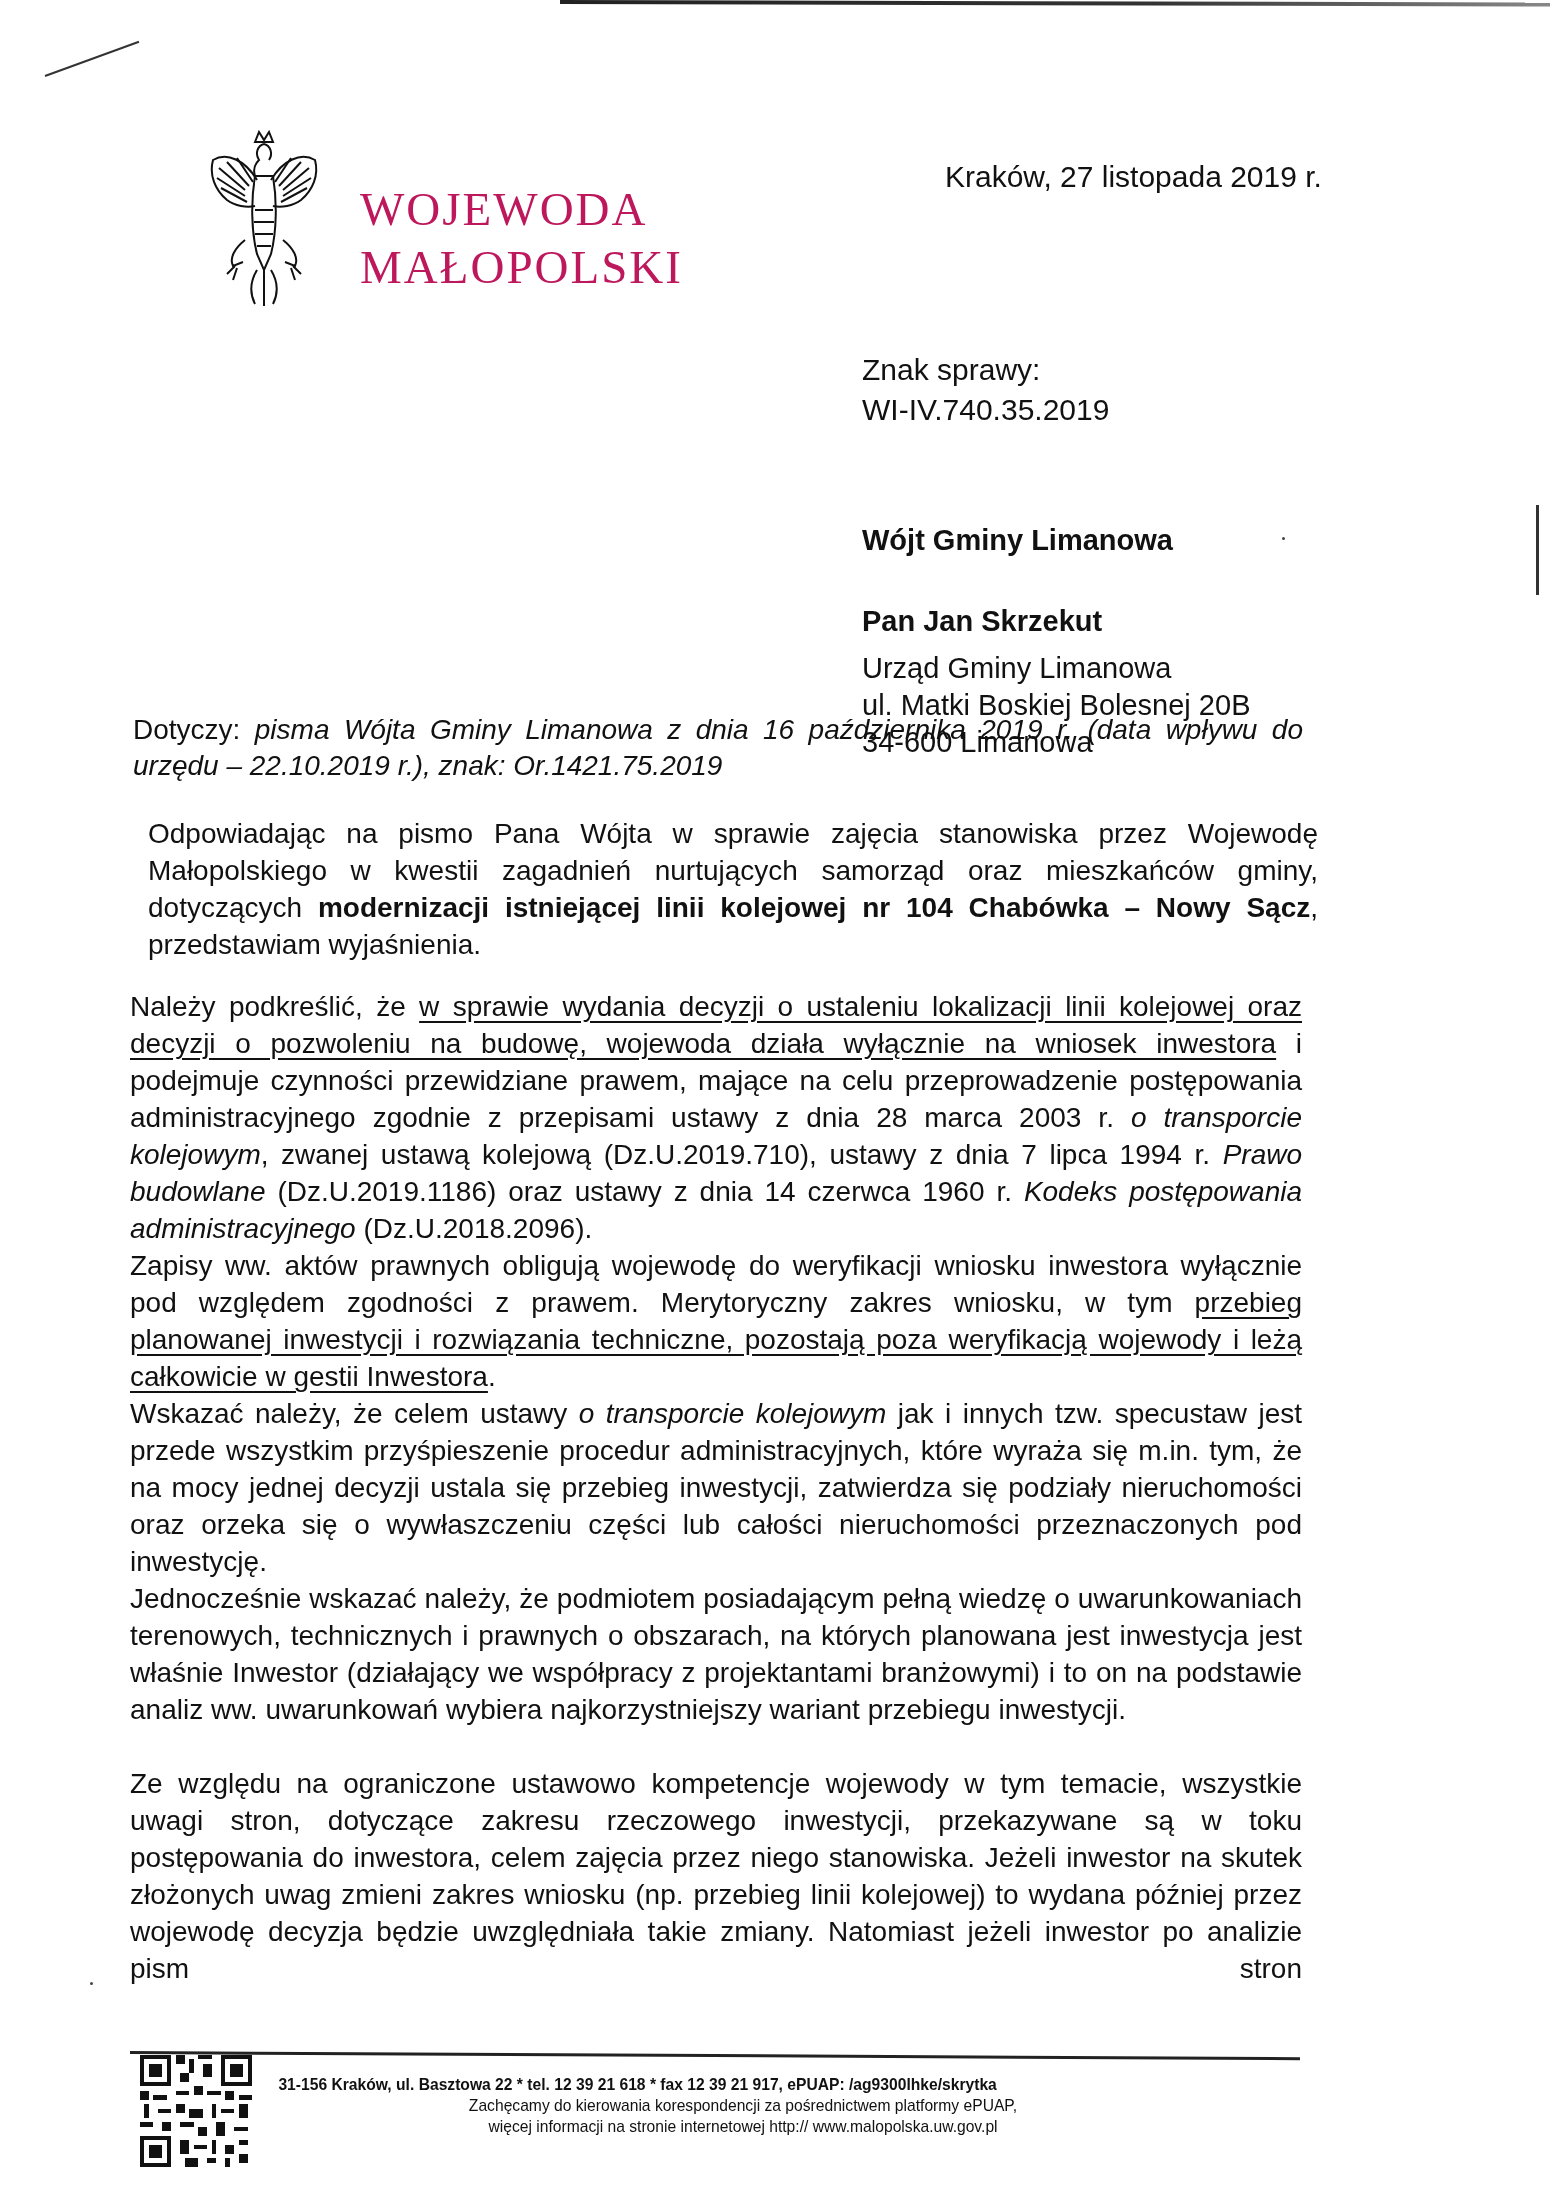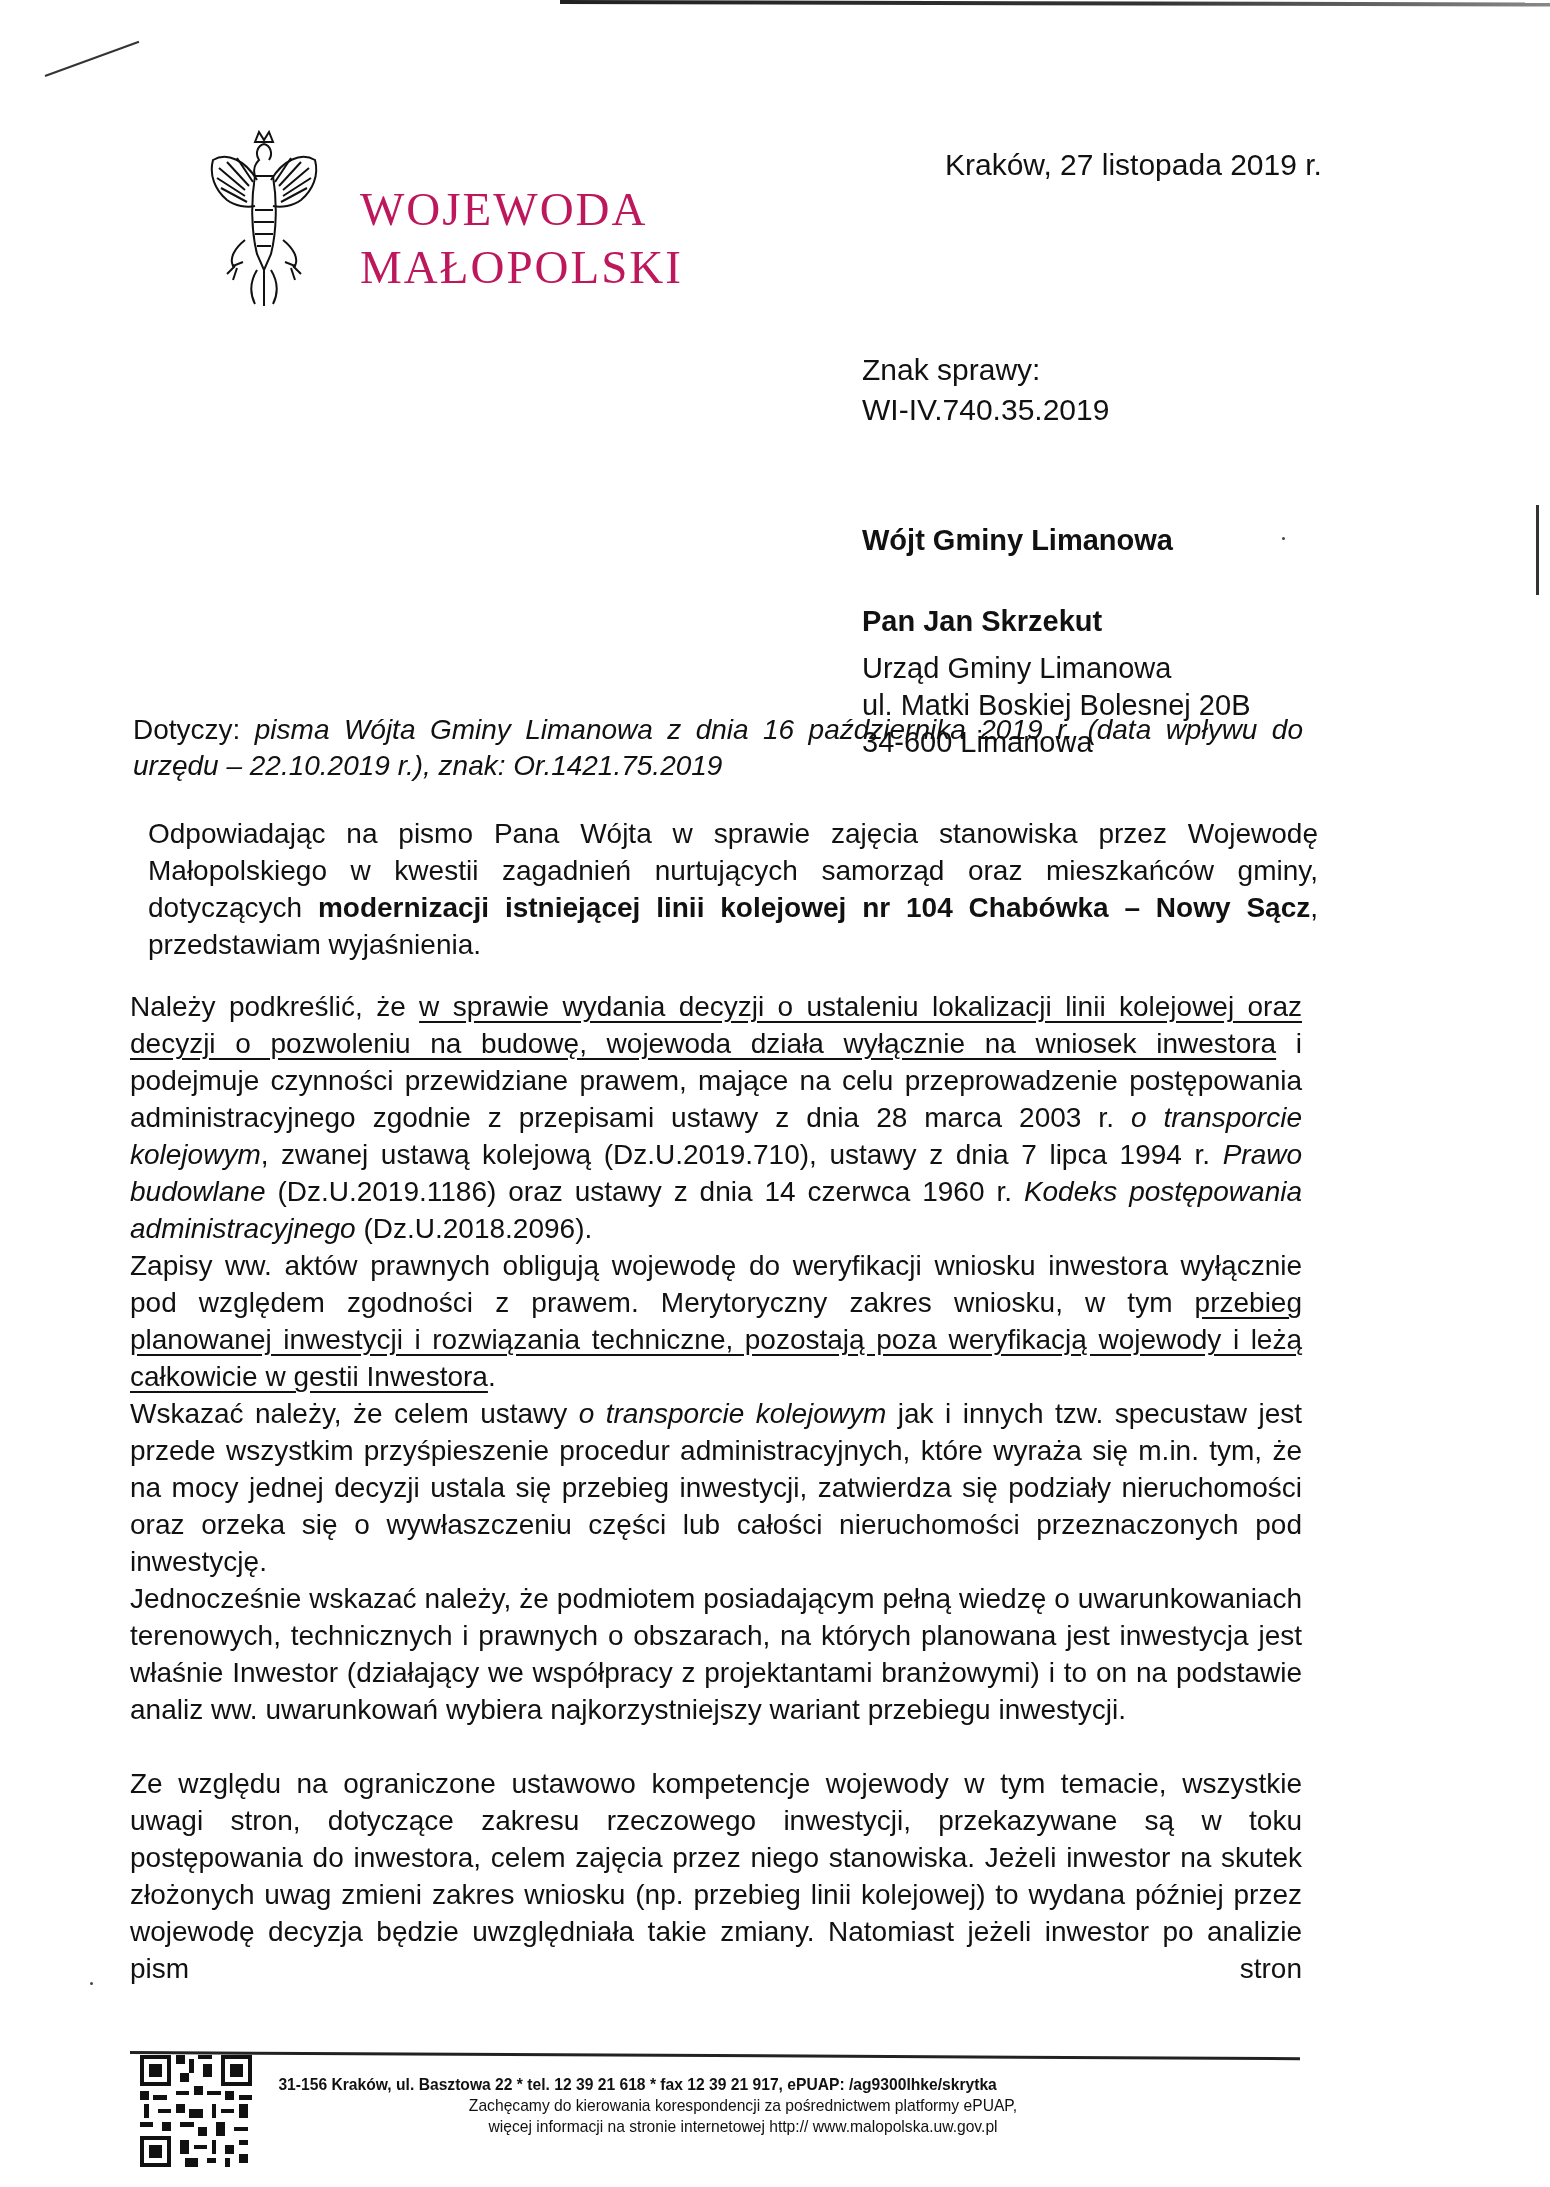--- a/index.html
+++ b/index.html
@@ -2,21 +2,21 @@
 <html><head>
 <meta charset="utf-8">
 <style>
   html, body { margin:0; padding:0; background:#ffffff; }
   body { width:1550px; height:2187px; position:relative; overflow:hidden; color:#111; font-family:"Liberation Sans", sans-serif; }
   .abs { position:absolute; }
   .topline { left:560px; top:0; width:990px; height:4px; background:linear-gradient(90deg,#222 0%,#333 60%,#888 100%); transform:rotate(0.15deg); transform-origin:left top; }
   .pen-mark { left:45px; top:75px; width:100px; height:2px; background:#333; transform:rotate(-20deg); transform-origin:left center; }
   .eagle { left:205px; top:130px; width:118px; height:178px; }
   .org { left:360px; top:180px; font-family:"Liberation Serif", "DejaVu Serif", serif; font-size:47px; letter-spacing:2px; line-height:58px; color:#be185d; }
-  .date { left:945px; top:148px; font-size:30px; }
+  .date { left:945px; top:160px; font-size:30px; }
   .case { left:862px; top:350px; font-size:30px; line-height:40px; }
   .addr { left:862px; top:478px; font-size:29px; line-height:37px; }
   .addr .b { font-weight:bold;margin-top:44px; }
   .addr .gap { height:10px; }
   .right-bar { left:1536px; top:505px; width:3px; height:90px; background:#333; }
   .text { font-size:28px; line-height:37px; text-align:justify; }
   .dot { width:3px; height:3px; border-radius:50%; background:#444; }
   .subj { left:133px; top:712px; width:1170px; font-size:28px; line-height:36px; }
   .subj i { font-style:italic; }
   .p1 { left:148px; top:815px; width:1170px; }

